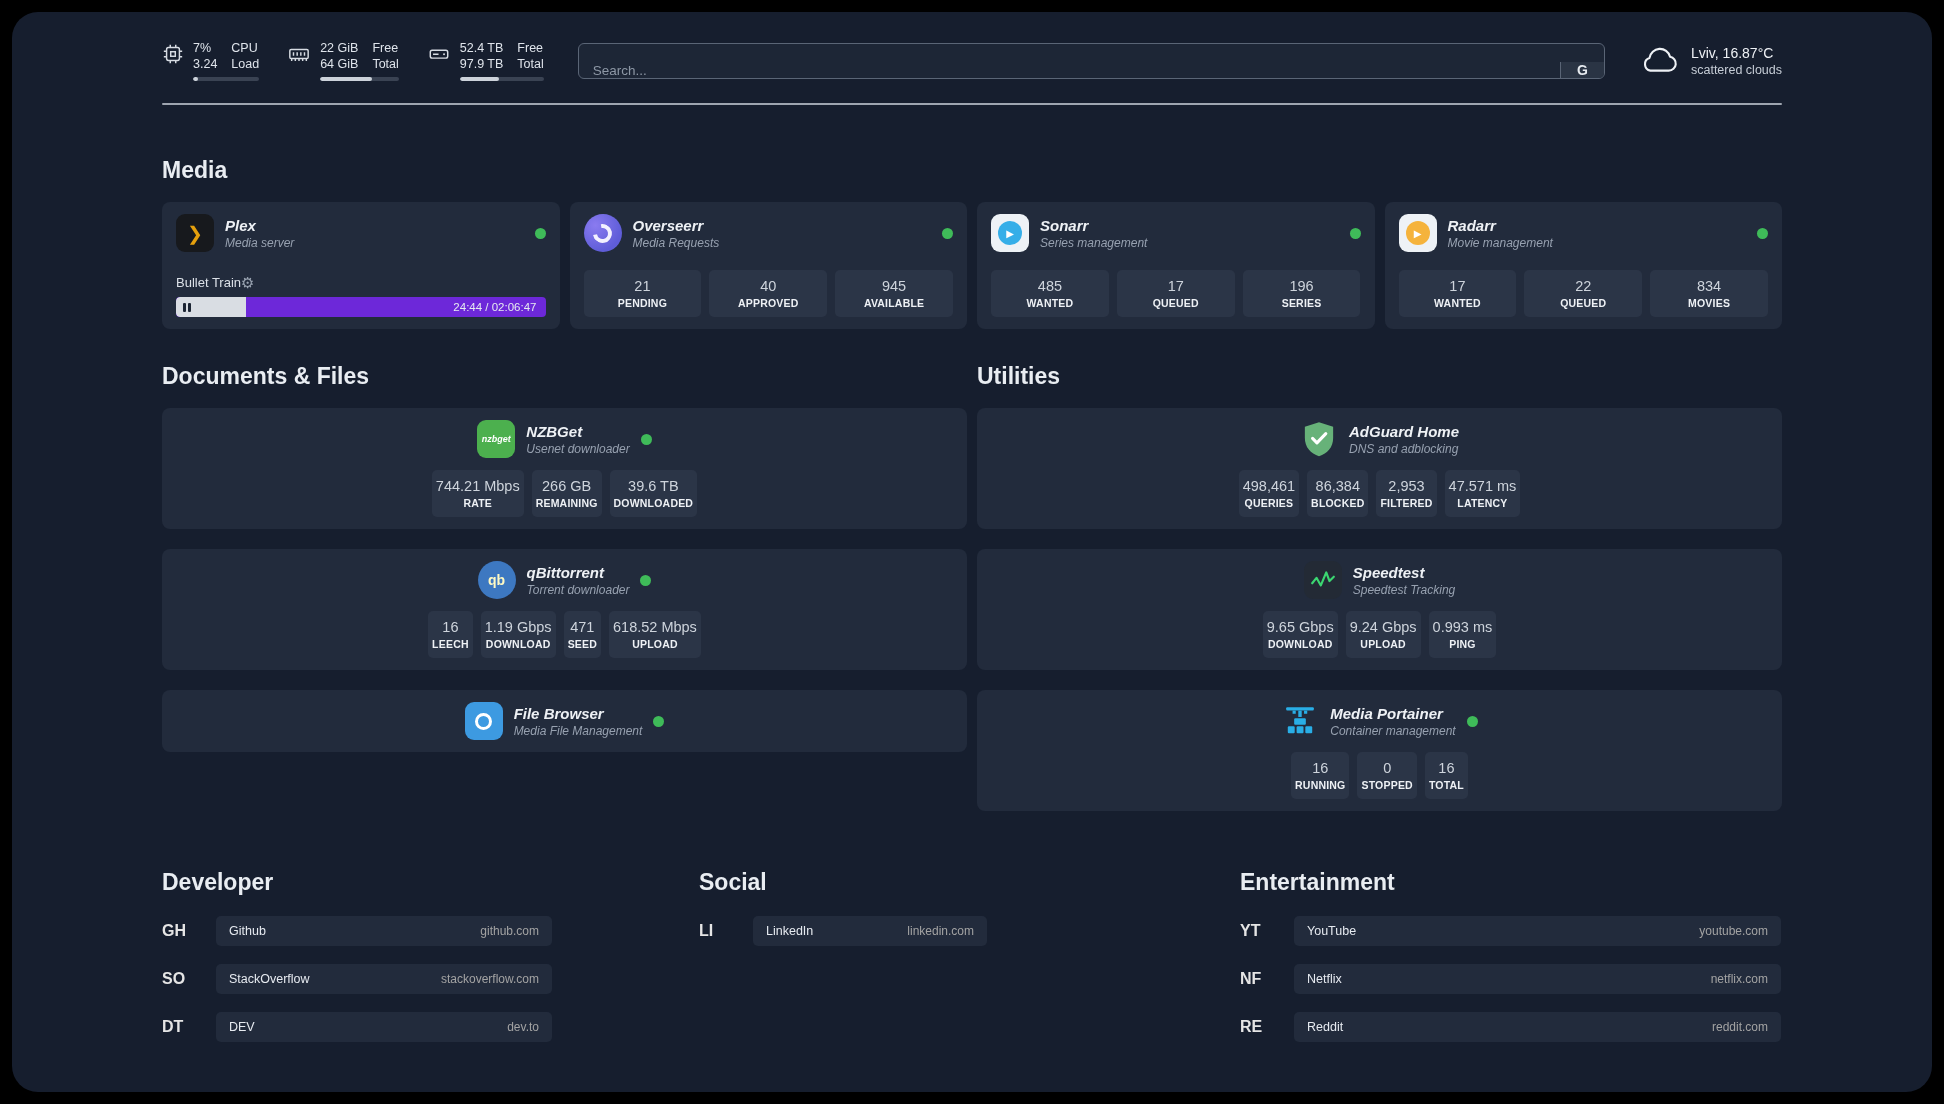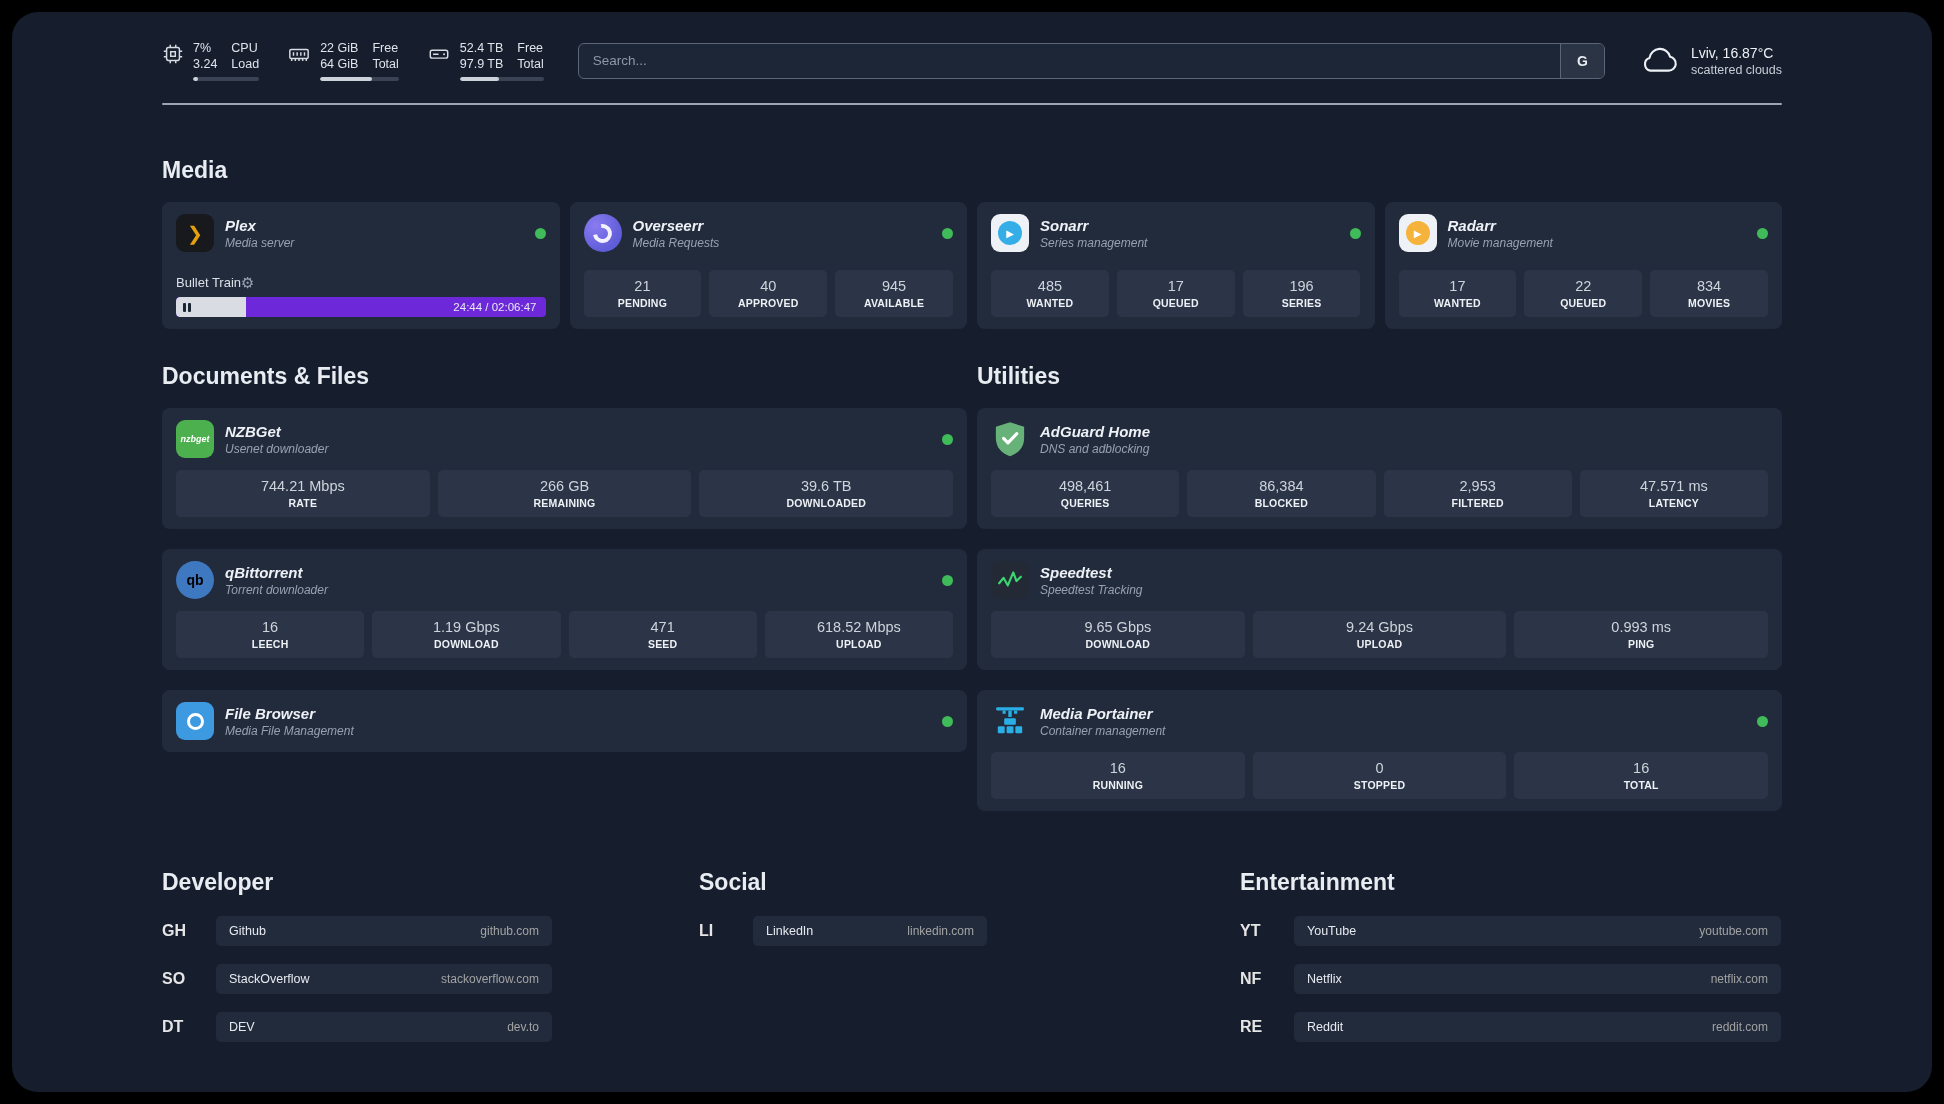--- a/index.html
+++ b/index.html
@@ -15,21 +15,21 @@
   .monitor { display: flex; gap: 9px; align-items: flex-start; }
   .monitor .m-icon { margin-top: 3px; }
   .m-body { display: flex; flex-direction: column; }
   .m-rows { display: flex; gap: 14px; }
   .m-col { display: flex; flex-direction: column; }
   .m-col span { font-size: 12.5px; color: #dfe4eb; line-height: 16px; white-space: nowrap; }
   .meter { margin-top: 5px; height: 4px; width: 100%; background: #3a4353; border-radius: 2px; overflow: hidden; }
   .meter-fill { height: 100%; background: #ccd2da; border-radius: 2px; }
 
   .searchwrap { flex: 1; margin: 0 34px; display: flex; height: 36px;
-    border: 1px solid #5a6576; border-radius: 6px; background: #1d2636; overflow: hidden; }
+    border: 1px solid #5a6576; border-radius: 6px; background: #1d2636; overflow: hidden; align-items: flex-end; }
   .searchwrap input { flex: 1; background: transparent; border: none; outline: none;
     color: #d4dae2; font-size: 13.5px; padding: 0 14px; font-family: inherit; }
   .searchwrap input::placeholder { color: #8d97a5; }
   .search-engine { width: 44px; display: flex; align-items: center; justify-content: center;
     background: #2a3444; color: #e8ecf1; font-size: 14px; font-weight: bold;
     border: none; border-left: 1px solid #5a6576; cursor: pointer; }
 
   .weather { display: flex; align-items: center; gap: 10px; }
   .weather-text { display: flex; flex-direction: column; }
   .weather-text .loc { font-size: 14px; color: #eef1f5; line-height: 18px; }
@@ -70,37 +70,37 @@
     border-radius: 4px 0 0 4px; display: flex; align-items: center; padding-left: 7px; }
   .pause { display: inline-flex; gap: 2.5px; }
   .pause i { width: 2.5px; height: 9px; background: #1c2534; border-radius: 1px; }
   .ptime { position: absolute; right: 9px; top: 50%; transform: translateY(-50%);
     font-size: 11.5px; color: #e6eaf0; white-space: nowrap; }
 
   
   .columns { display: flex; gap: 10px; margin-top: 34px; }
   .col { flex: 1; display: flex; flex-direction: column; }
   .col .section-title { margin-bottom: 18px; }
-  .col .card { margin-bottom: 20px; }
+  .col .card { margin-bottom: 20px; align-items: center; }
   .col .card:last-child { margin-bottom: 0; }
 
   
   .appicon { width: 38px; height: 38px; border-radius: 9px; flex: 0 0 38px;
     display: flex; align-items: center; justify-content: center; overflow: hidden; }
   .ic-plex { background: #17191d; color: #e5a00d; font-size: 19px; font-weight: bold; }
   .ic-overseerr { border-radius: 50%; background: radial-gradient(circle at 30% 30%, #8a7bf0, #5f5dd8 70%); }
   .ic-overseerr .swirl { width: 19px; height: 19px; border: 4.5px solid #f3f1ff;
     border-radius: 50%; border-left-color: transparent; transform: rotate(35deg); }
   .ic-light { background: #eef2f6; }
   .play-badge { width: 24px; height: 24px; border-radius: 50%; display: flex;
     align-items: center; justify-content: center; color: #fff; font-size: 10px; }
   .play-badge.blue { background: #35aee8; }
   .play-badge.amber { background: #f5b33c; }
   .ic-nzbget { background: #4cb04e; color: #fff; font-size: 9px; font-style: italic; font-weight: bold; }
-  .ic-qbit { border-radius: 50%; background: #3d78c1; color: #000000; font-size: 14px; font-weight: bold; }
+  .ic-qbit { border-radius: 50%; background: #3d78c1; color: #fef9c3; font-size: 14px; font-weight: bold; }
   .ic-filebrowser { background: #3d9ae1; }
   .ic-filebrowser .ring { width: 17px; height: 17px; border: 3.5px solid #fff; border-radius: 50%; }
   .ic-adguard { background: transparent; }
   .ic-speedtest { background: #232a35; }
   .ic-portainer { background: transparent; }
 
   
   .bookmarks { display: flex; margin-top: 58px; }
   .bm-col { display: flex; flex-direction: column; }
   .bm-col .section-title { margin-bottom: 20px; }

